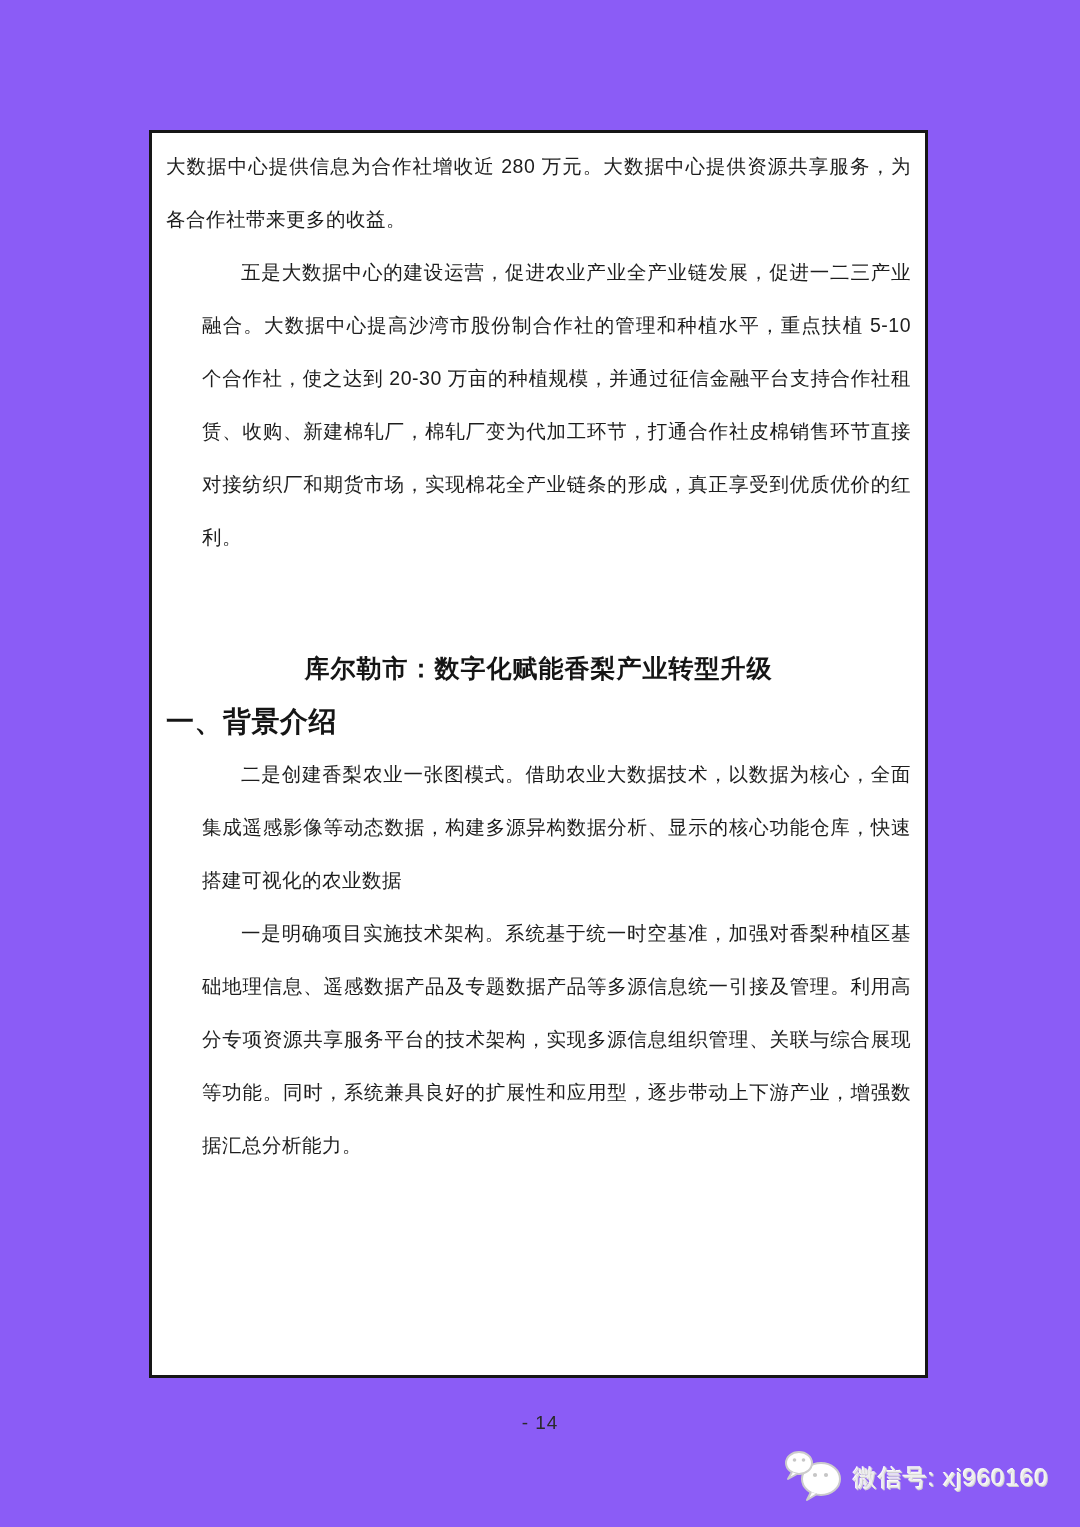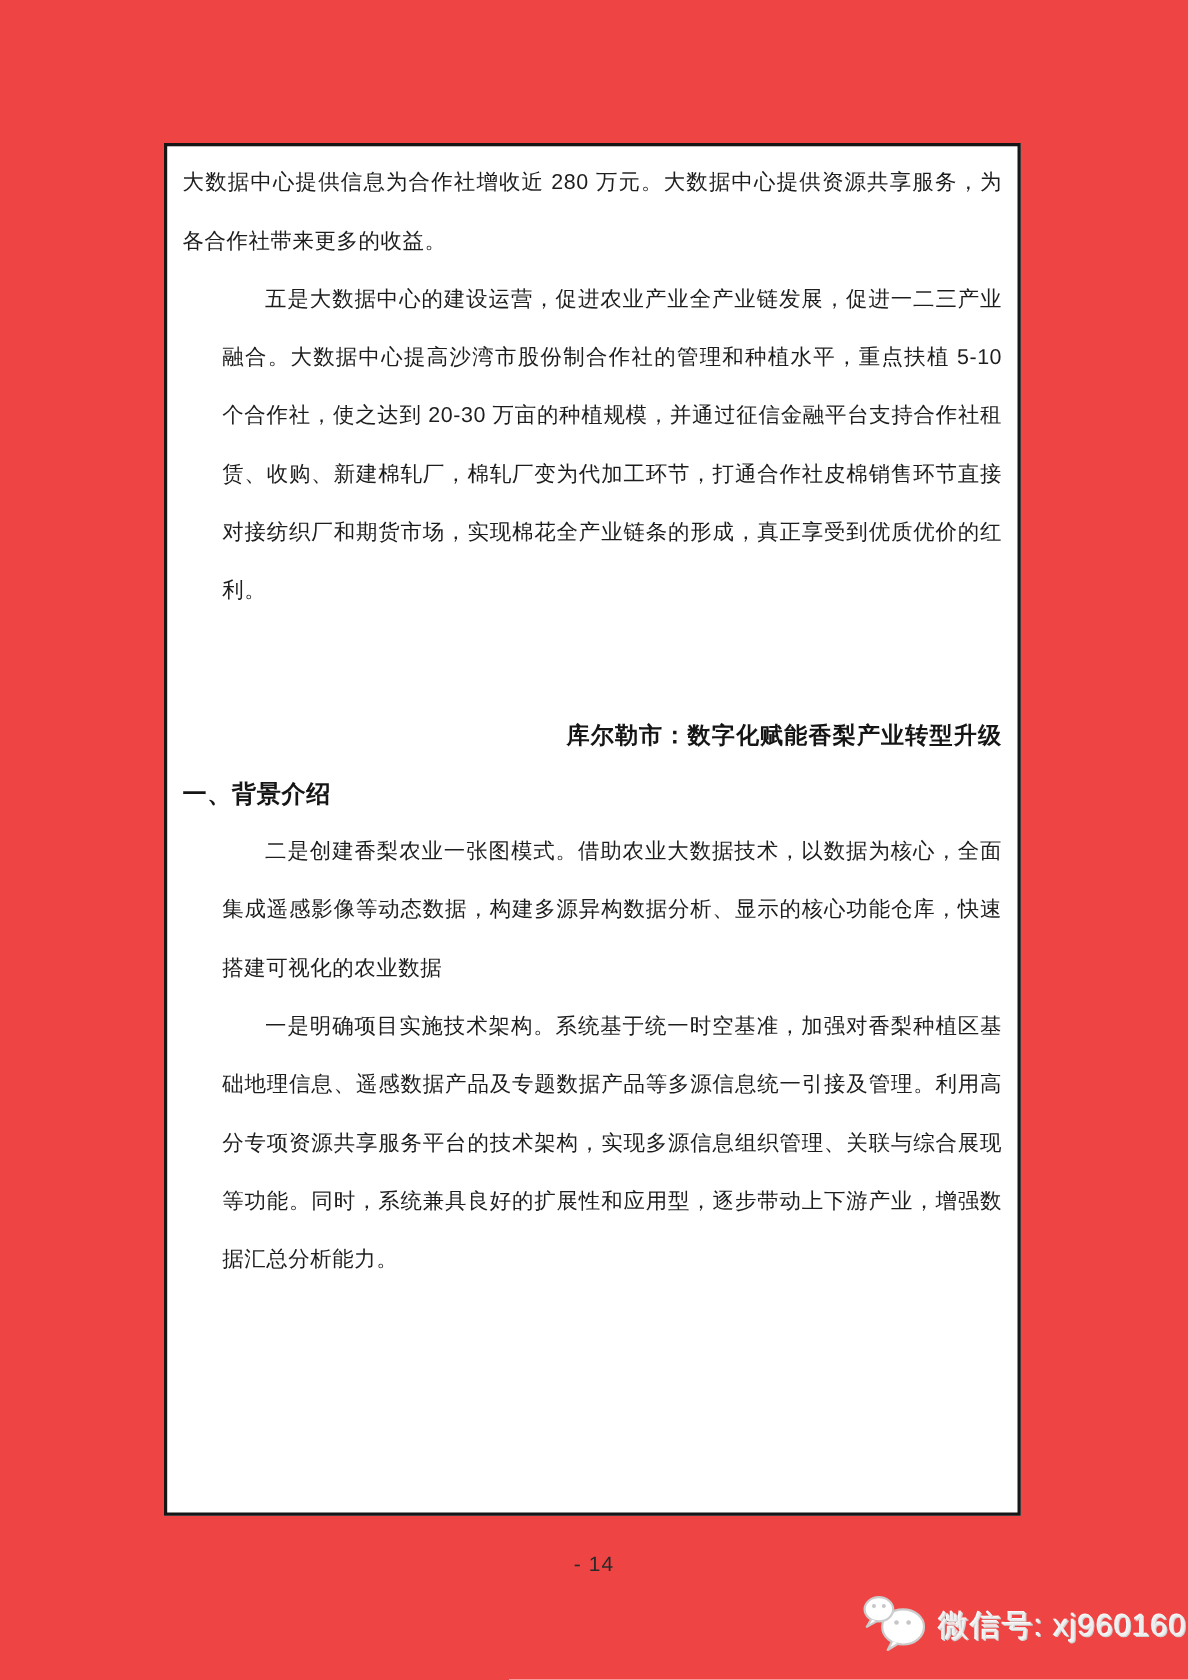--- a/index.html
+++ b/index.html
@@ -7,21 +7,21 @@
     width: 1080px;
     height: 1527px;
     background: #ffffff;
     font-family: "Liberation Sans", sans-serif;
     overflow: hidden;
   }
   .page {
     position: relative;
     width: 1080px;
     height: 1527px;
-    background: #ef4444;
+    background: #8b5cf6;
   }
   .doc-box {
     position: absolute;
     left: 149px;
     top: 130px;
     width: 779px;
     height: 1248px;
     border: 3px solid #161616;
     background: #ffffff;
     padding: 7px 14px 0 14px;
@@ -30,30 +30,30 @@
     font-size: 19.5px;
     line-height: 53px;
     color: #1d1d1d;
     text-align: justify;
     text-justify: inter-character;
     letter-spacing: 0.5px;
     font-weight: 500;
   }
   .para.indent { text-indent: 2em; margin-left: 36px; }
   .doc-title {
-    font-size: 21px;
+    font-size: 25px;
     line-height: 53px;
     margin-top: 78px;
-    text-align: right;
+    text-align: center;
     font-weight: 700;
     color: #151515;
     letter-spacing: 1px;
   }
   .doc-heading {
-    font-size: 22px;
+    font-size: 28px;
     line-height: 53px;
     font-weight: 700;
     color: #151515;
     text-align: left;
     letter-spacing: 0.5px;
   }
   .footer-pagenum {
     position: absolute;
     left: 0;
     top: 1412px;
@@ -66,21 +66,21 @@
   .watermark {
     position: absolute;
     left: 783px;
     top: 1448px;
     display: flex;
     align-items: center;
     gap: 8px;
   }
   .wechat-icon { width: 62px; height: 60px; }
   .watermark-text {
-    font-size: 28px;
+    font-size: 24px;
     color: #eeeeee;
     text-shadow: 1px 1px 0 #cfcfcf, -1px -1px 0 #fbfbfb;
     letter-spacing: 1px;
     white-space: nowrap;
   }
 </style>
 </head>
 <body>
 
 <div class="page">

